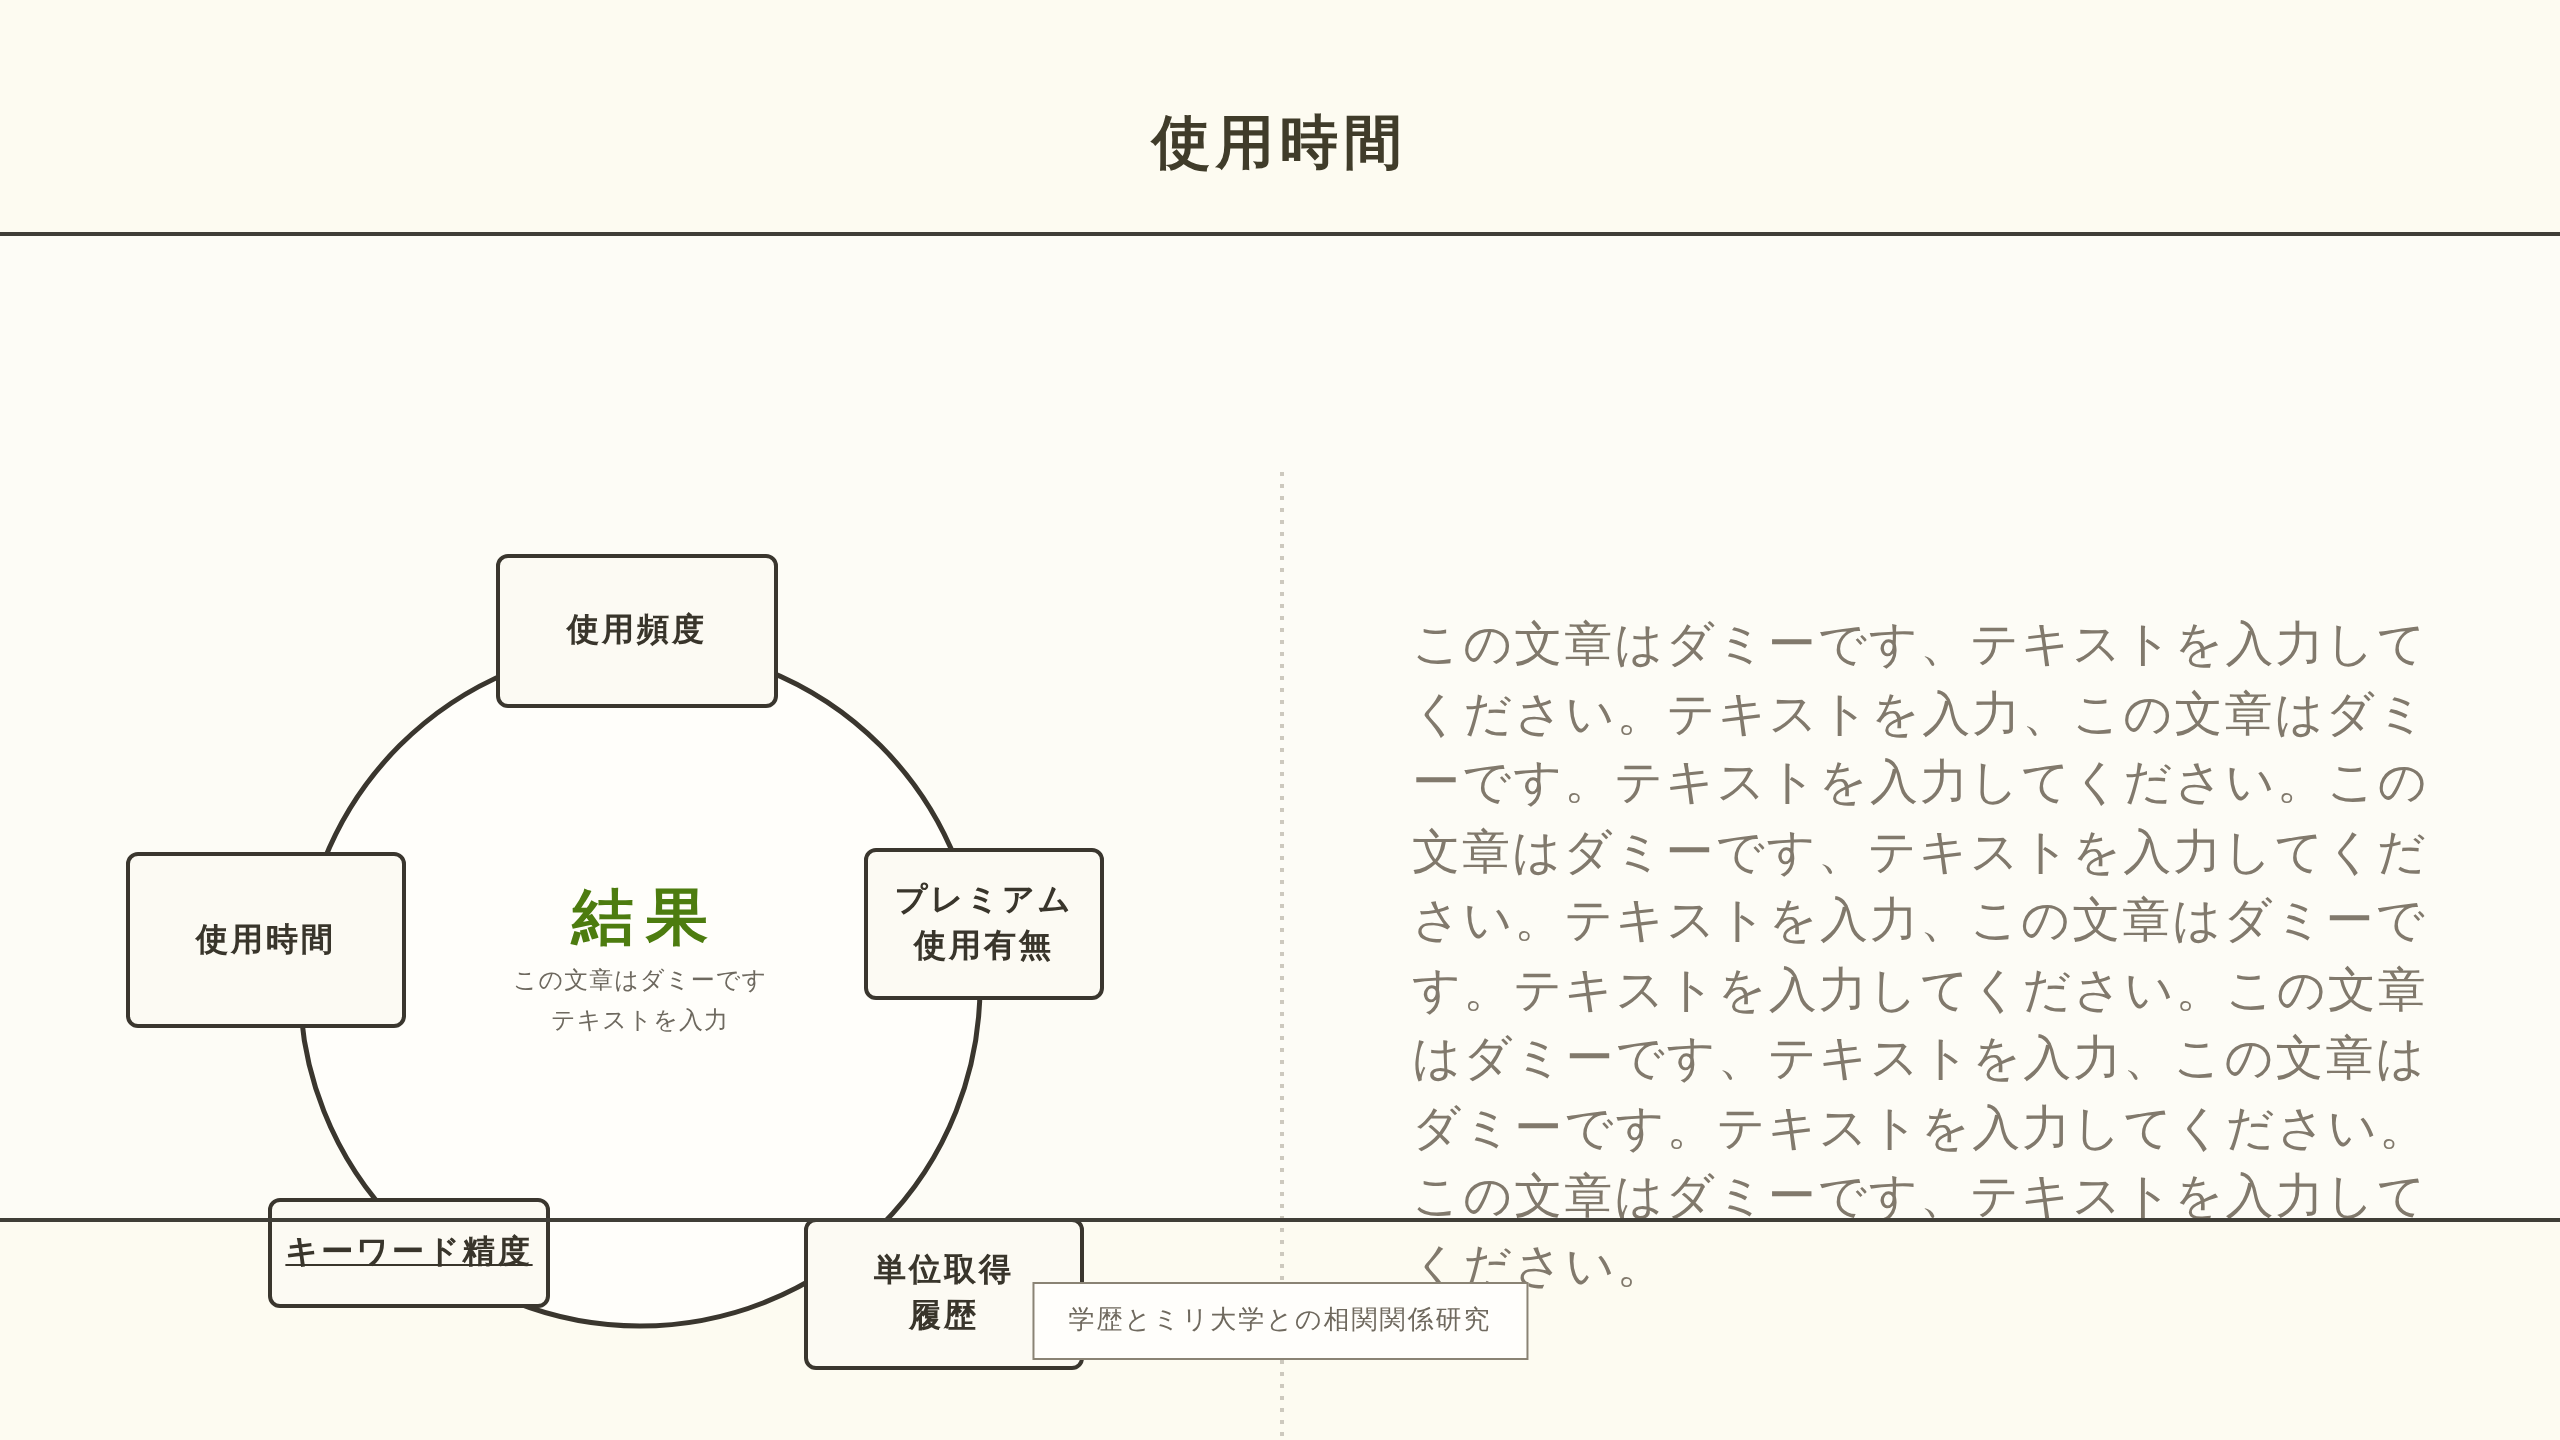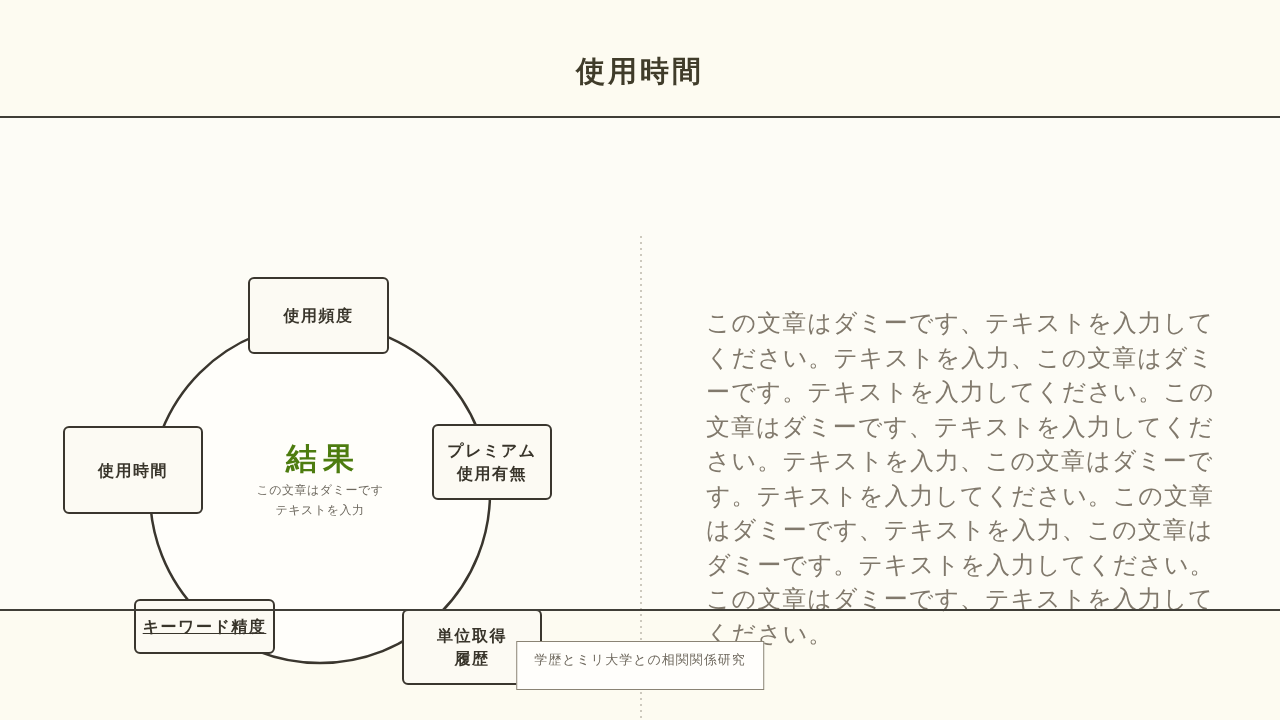--- a/index.html
+++ b/index.html
@@ -94,21 +94,21 @@
     line-height: 34.5px;
     letter-spacing: 1px;
     color: #81796c;
     line-break: strict;
   }
   
   .footer-box {
     position: absolute;
     top: 641px; left: 50%;
     transform: translateX(-50%);
-    padding: 9px 17px 20px 17px;
+    padding: 9px 17px 10px 17px;
     background: #fffefb;
     border: 1px solid #8a8374;
     font-size: 13px;
     letter-spacing: 1px;
     color: #6f695e;
     white-space: nowrap;
   }
 </style>
 </head>
 <body>

